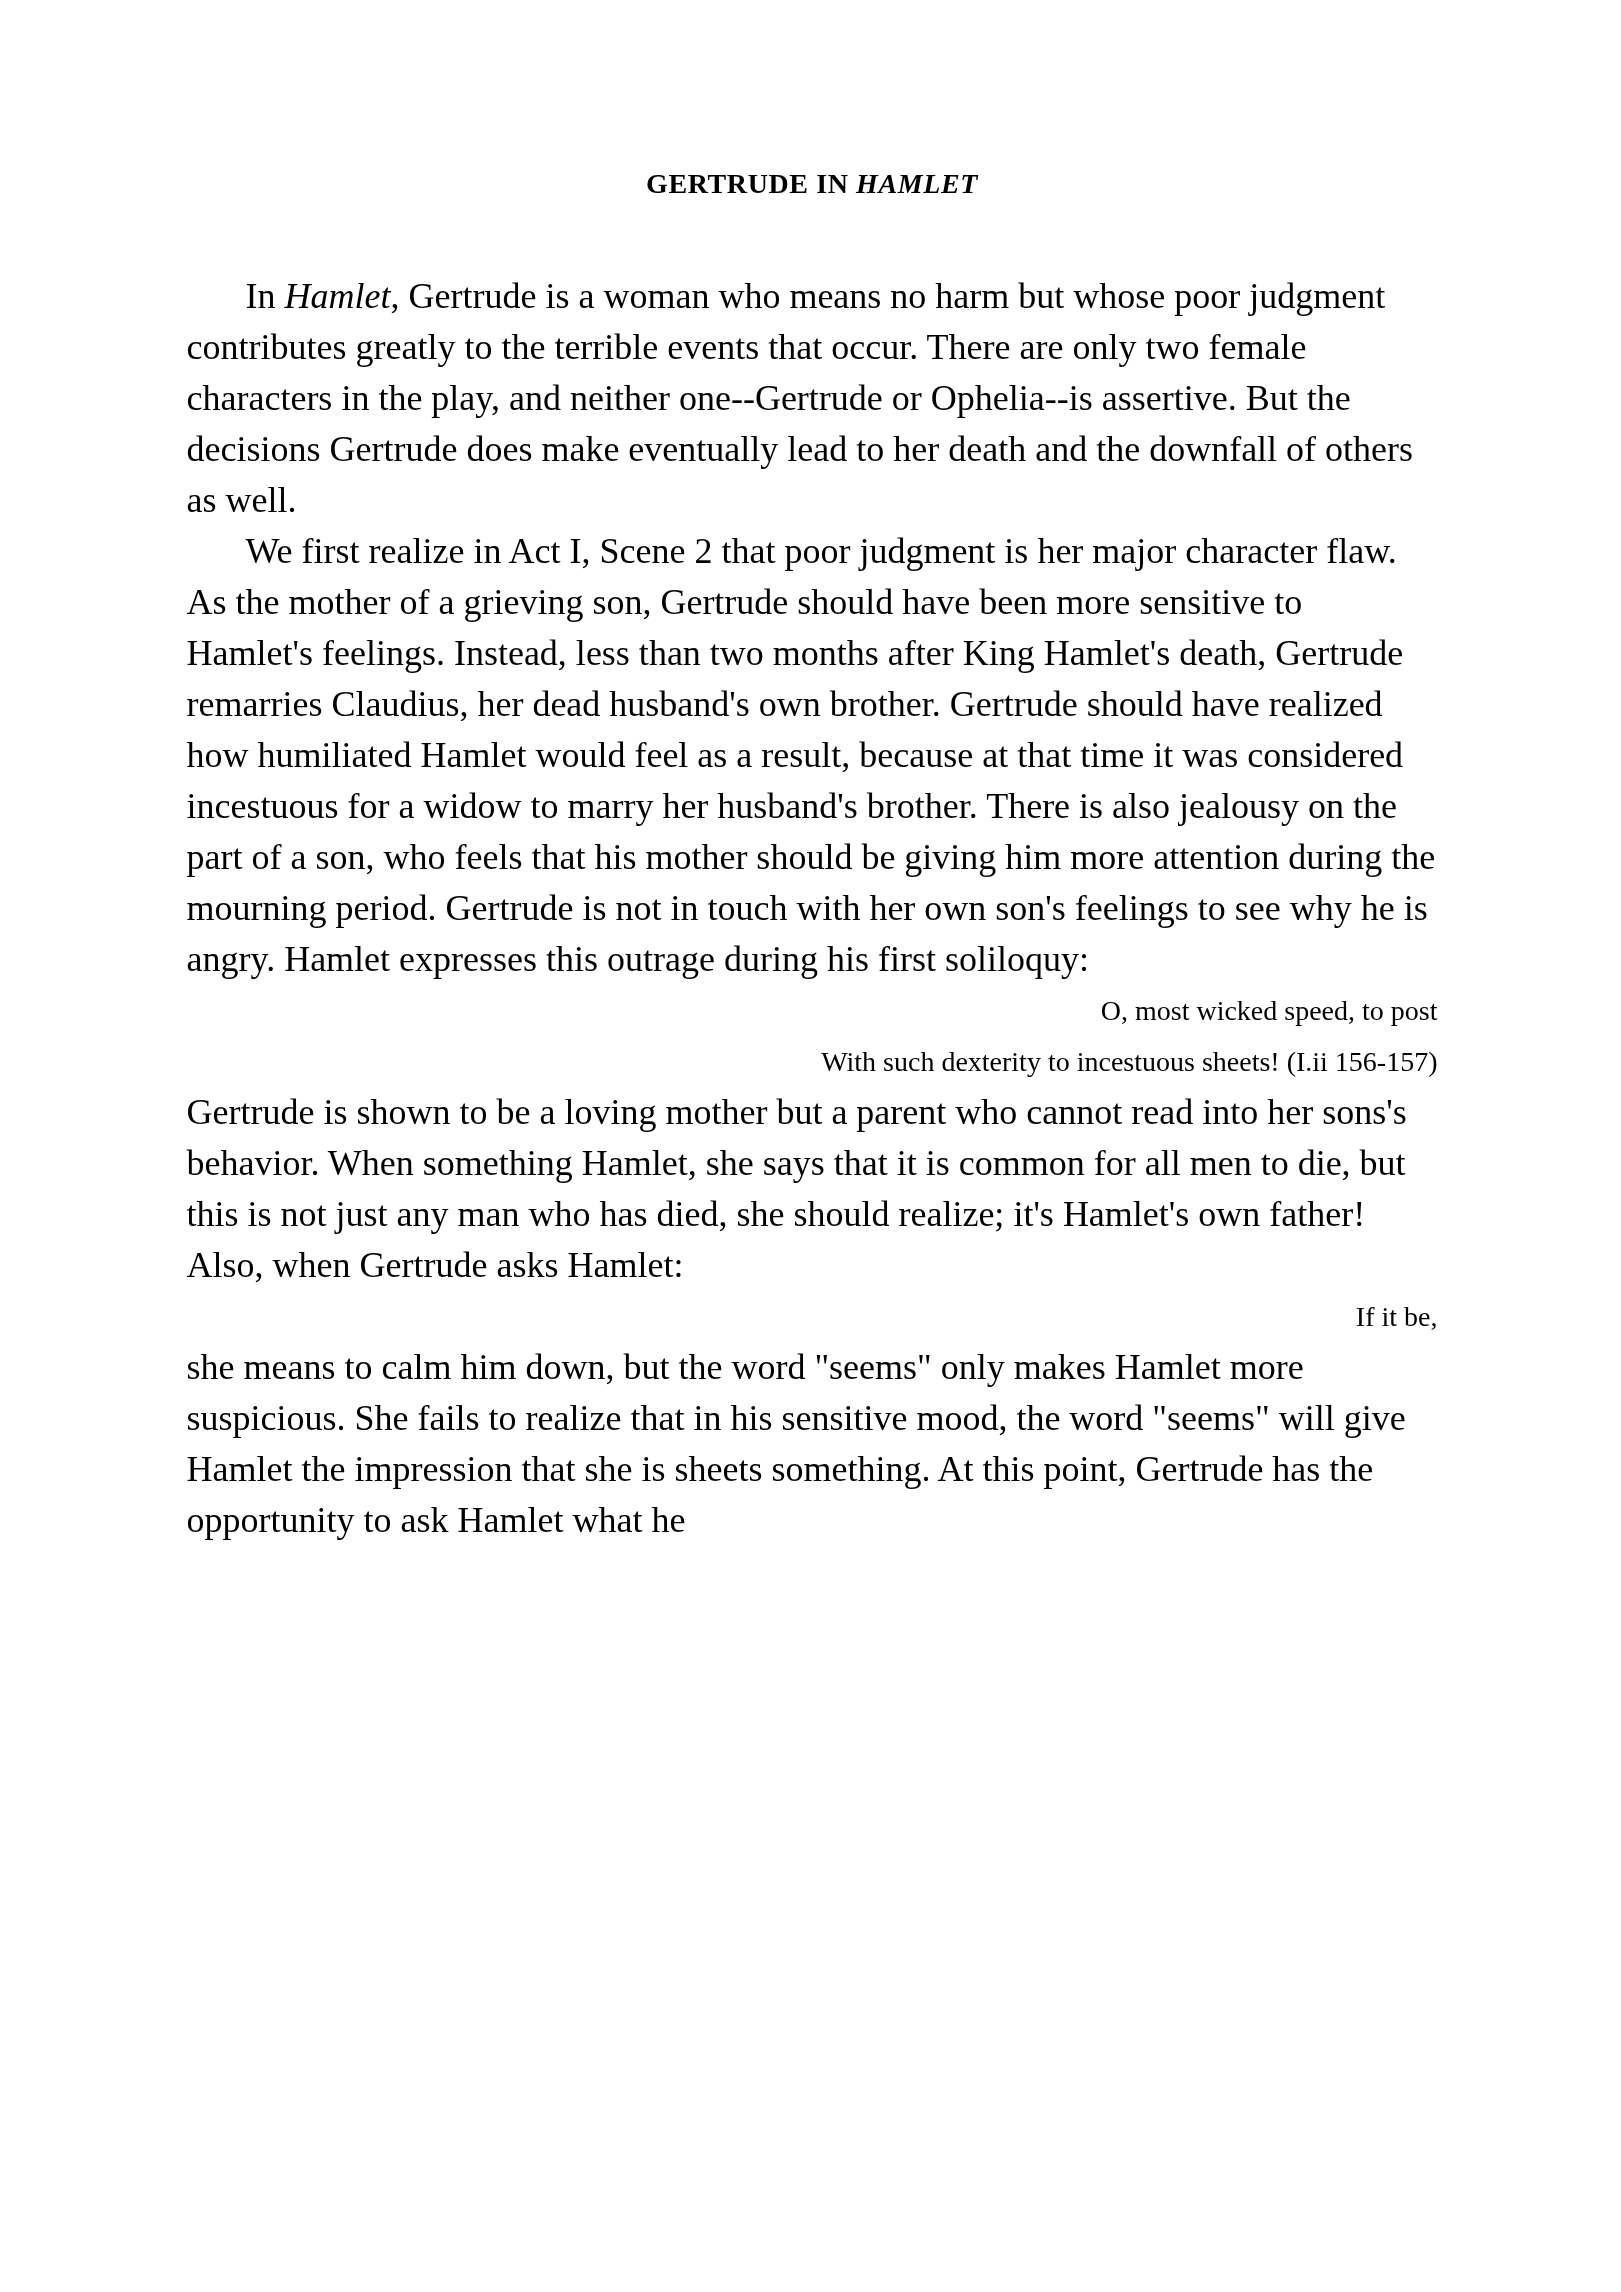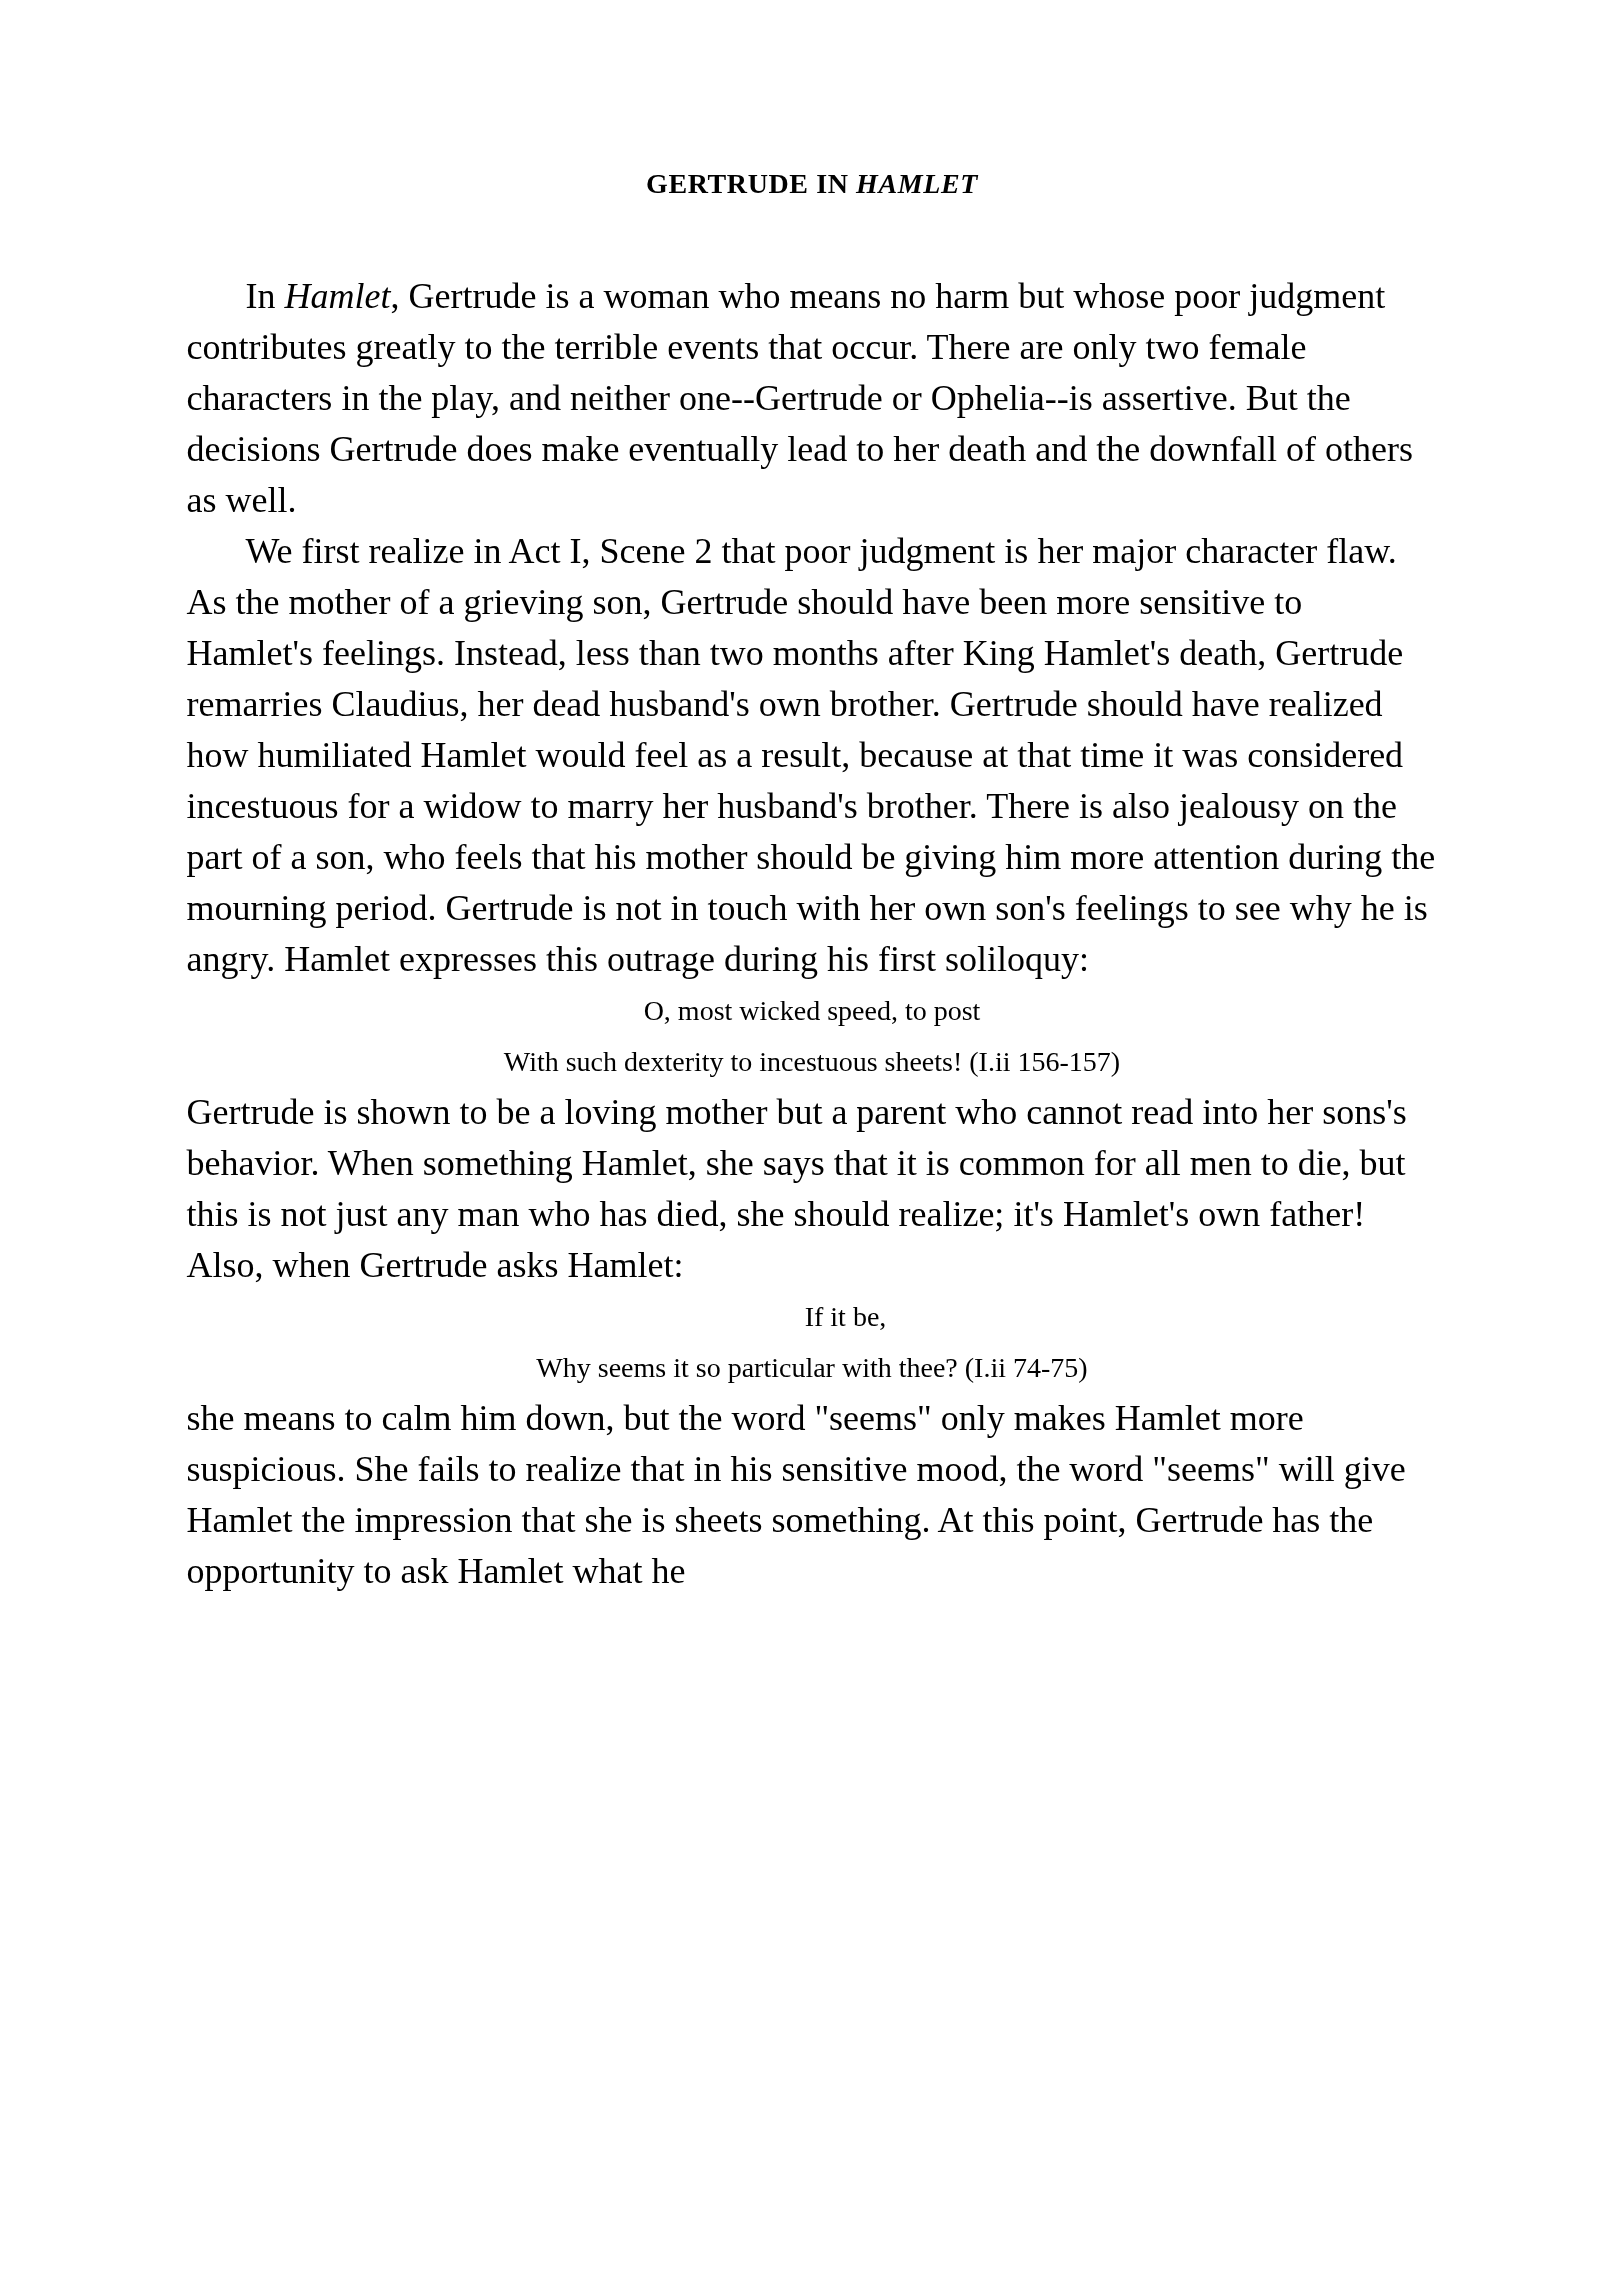--- a/index.html
+++ b/index.html
@@ -49,21 +49,21 @@
     text-align: left;
     text-indent: 0;
   }
   p.para.indented {
     text-indent: 59px;
   }
   p.quote-line {
     margin: 0;
     font-size: 28px;
     line-height: 51px;
-    text-align: center;
+    text-align: right;
   }
   p.quote-line.verse-indent {
     padding-left: 67px;
   }
   .ital {
     font-style: italic;
   }
 </style>
 </head>
 <body>
@@ -80,20 +80,19 @@
       <p class="para indented">We first realize in Act I, Scene 2 that poor judgment is her major character flaw. As the mother of a grieving son, Gertrude should have been more sensitive to Hamlet's feelings. Instead, less than two months after King Hamlet's death, Gertrude remarries Claudius, her dead husband's own brother. Gertrude should have realized how humiliated Hamlet would feel as a result, because at that time it was considered incestuous for a widow to marry her husband's brother. There is also jealousy on the part of a son, who feels that his mother should be giving him more attention during the mourning period. Gertrude is not in touch with her own son's feelings to see why he is angry. Hamlet expresses this outrage during his first soliloquy:</p>
 
       <p class="quote-line">O, most wicked speed, to post</p>
 
       <p class="quote-line">With such dexterity to incestuous sheets! (I.ii 156-157)</p>
 
       <p class="para">Gertrude is shown to be a loving mother but a parent who cannot read into her sons's behavior. When something Hamlet, she says that it is common for all men to die, but this is not just any man who has died, she should realize; it's Hamlet's own father! Also, when Gertrude asks Hamlet:</p>
 
       <p class="quote-line verse-indent">If it be,</p>
 
-      <p class="quote-line">Why seems it so particular with thee? (I.ii 74-75)</p>
 
       <p class="para">she means to calm him down, but the word "seems" only makes Hamlet more suspicious. She fails to realize that in his sensitive mood, the word "seems" will give Hamlet the impression that she is sheets something. At this point, Gertrude has the opportunity to ask Hamlet what he</p>
 
     </div>
   </div>
 </div>
 
 
 </body></html>

